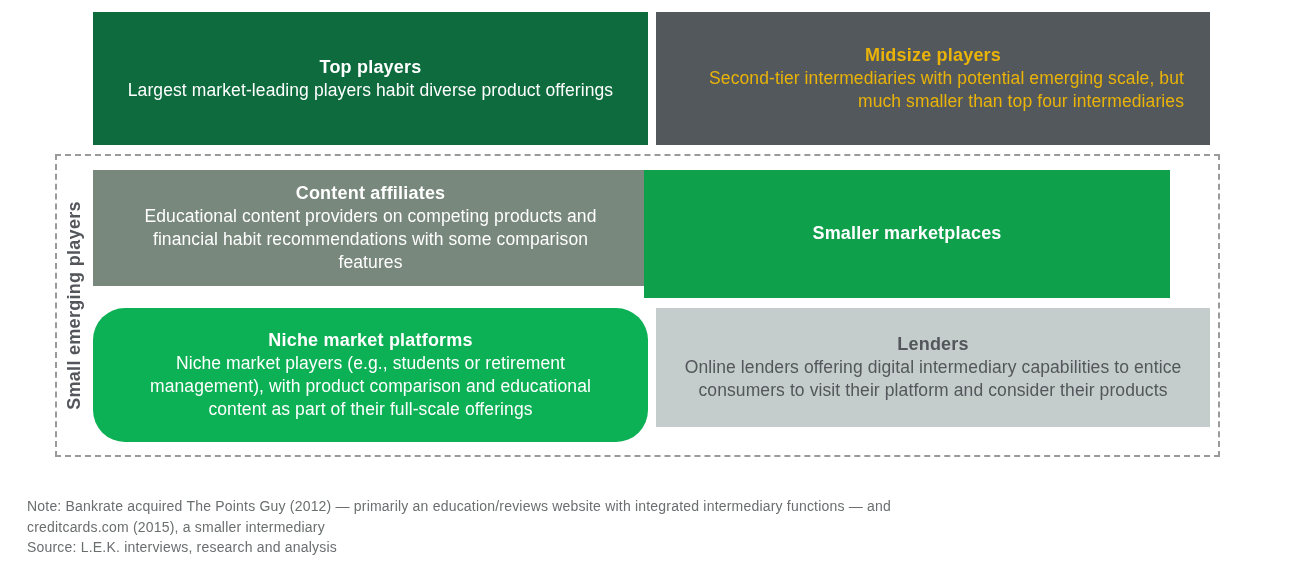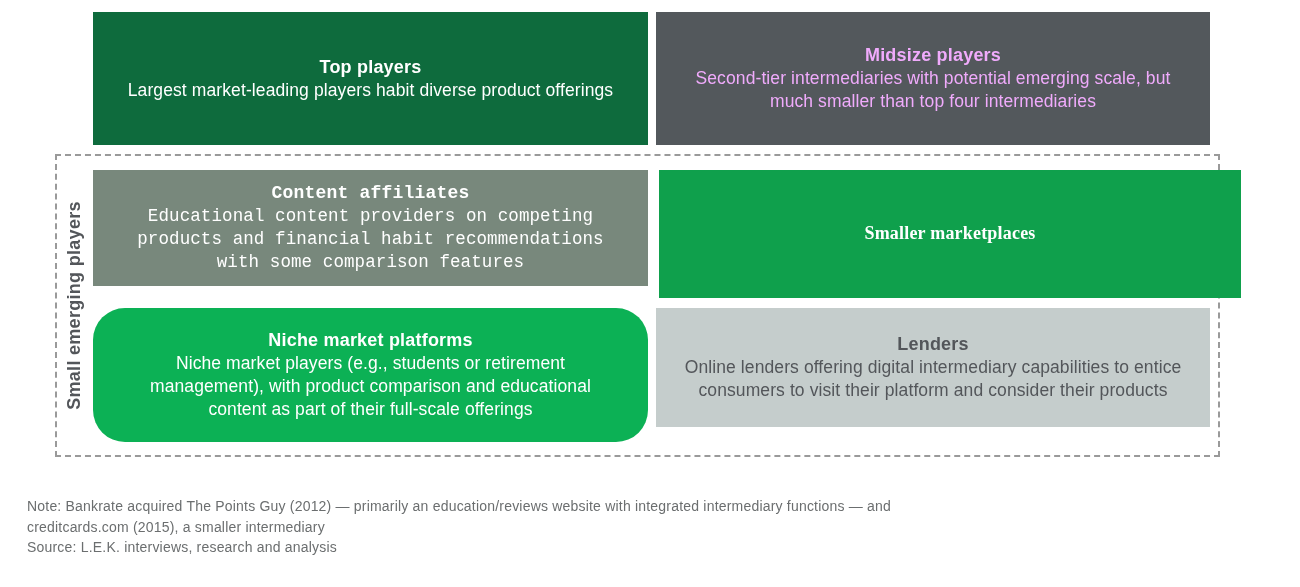--- a/index.html
+++ b/index.html
@@ -32,22 +32,22 @@
     letter-spacing: 0.2px;
   }
   .box-body {
     font-size: 17.5px;
     line-height: 1.3;
     letter-spacing: 0.1px;
   }
   
   .pos-top-left      { left: 93px;  top: 12px;  width: 555px; height: 133px; }
   .pos-top-right     { left: 656px; top: 12px;  width: 554px; height: 133px; }
-  .pos-mid-left      { left: 93px;  top: 170px; width: 555px; height: 116px; font-family: Liberation Mono, monospace; }
-  .pos-mid-right     { left: 659px; top: 170px; width: 582px; height: 128px; font-family: Liberation Serif, serif; }
+  .pos-mid-left      { left: 93px;  top: 170px; width: 555px; height: 116px; }
+  .pos-mid-right     { left: 644px; top: 170px; width: 526px; height: 128px; }
   .pos-bottom-left   { left: 93px;  top: 308px; width: 555px; height: 134px; }
   .pos-bottom-right  { left: 656px; top: 308px; width: 554px; height: 119px; }
 
   .dashed-group {
     position: absolute;
     left: 55px;
     top: 154px;
     width: 1165px;
     height: 303px;
     box-sizing: border-box;
@@ -92,21 +92,21 @@
 
   <div class="group-label-wrap">
     <span class="group-label">Small emerging players</span>
   </div>
 
   <div class="box pos-top-left" style="background-color: rgb(14, 107, 61); color: rgb(255, 255, 255);">
     <div class="box-title">Top players</div>
     <div class="box-body">Largest market-leading players habit diverse product offerings</div>
   </div>
 
-  <div class="box pos-top-right" style="background-color: rgb(83, 88, 92); color: #f0abfc;">
+  <div class="box pos-top-right" style="background-color: rgb(83, 88, 92); color: #eab308; text-align: right;">
     <div class="box-title">Midsize players</div>
     <div class="box-body">Second-tier intermediaries with potential emerging scale, but much smaller than top four intermediaries</div>
   </div>
 
   <div class="box pos-mid-left" style="background-color: rgb(120, 136, 124); color: rgb(255, 255, 255);">
     <div class="box-title">Content affiliates</div>
     <div class="box-body">Educational content providers on competing products and financial habit recommendations with some comparison features</div>
   </div>
 
   <div class="box pos-mid-right" style="background-color: rgb(15, 160, 76); color: rgb(255, 255, 255);">

